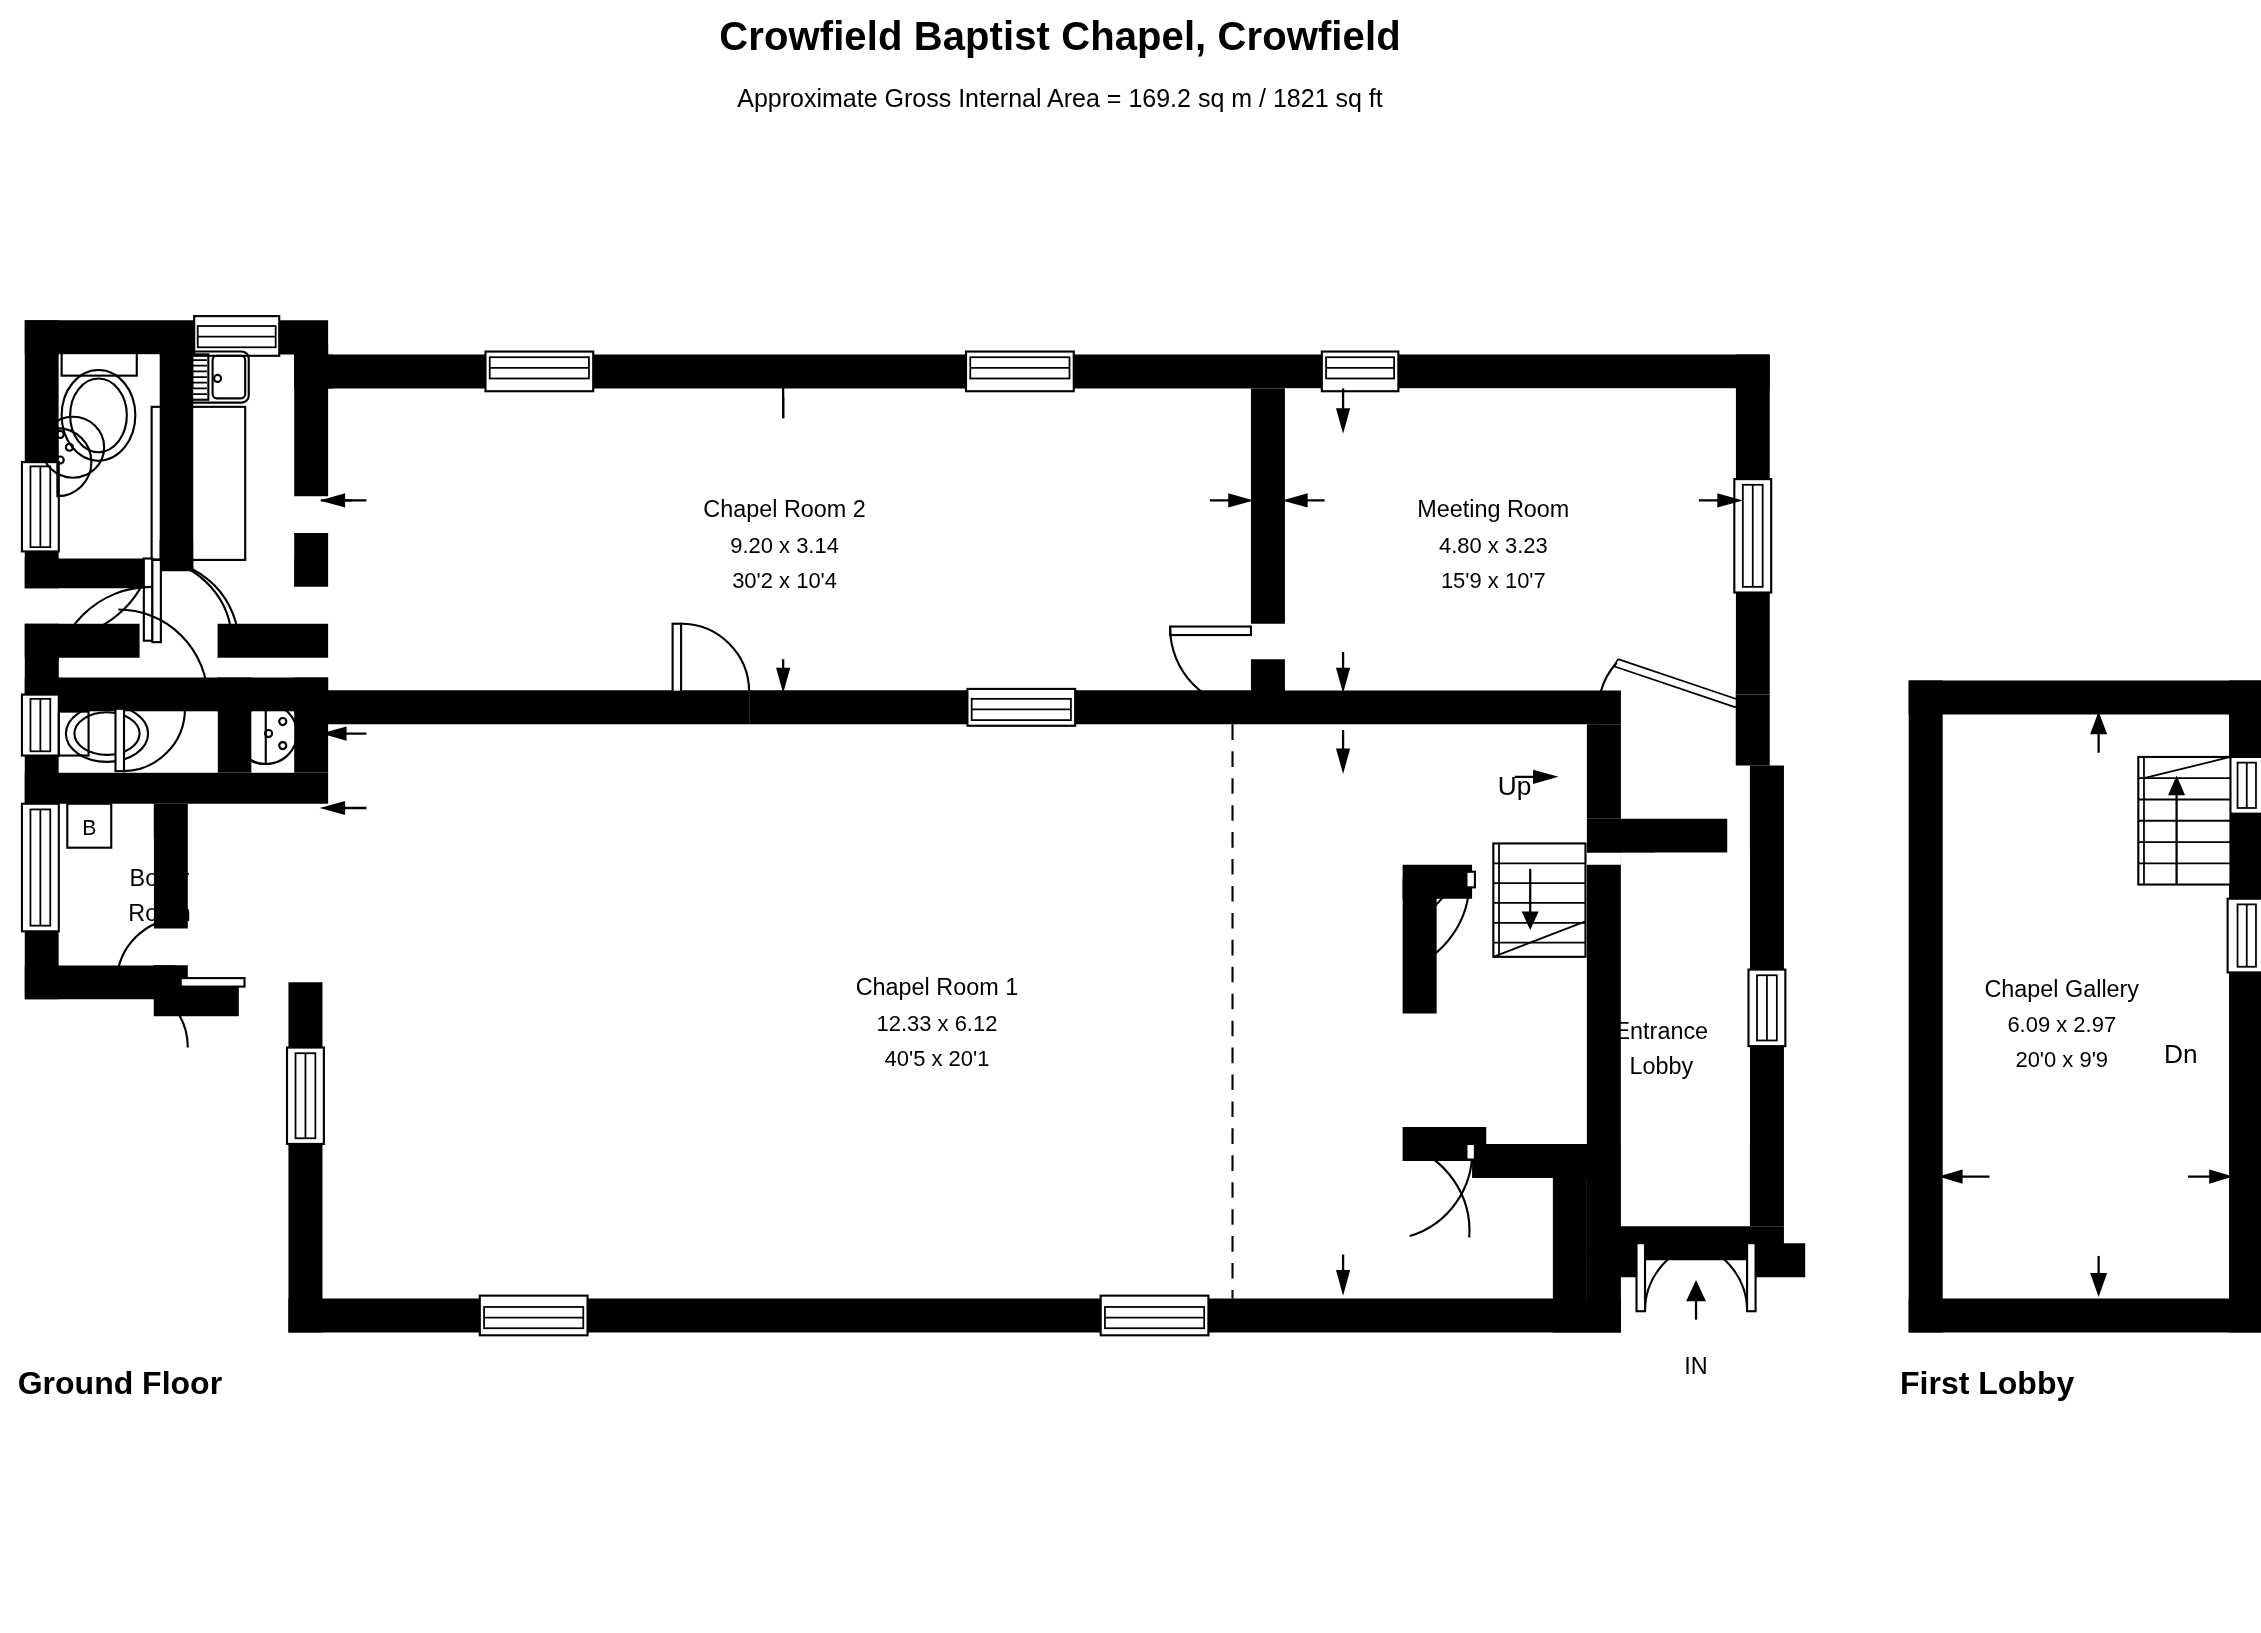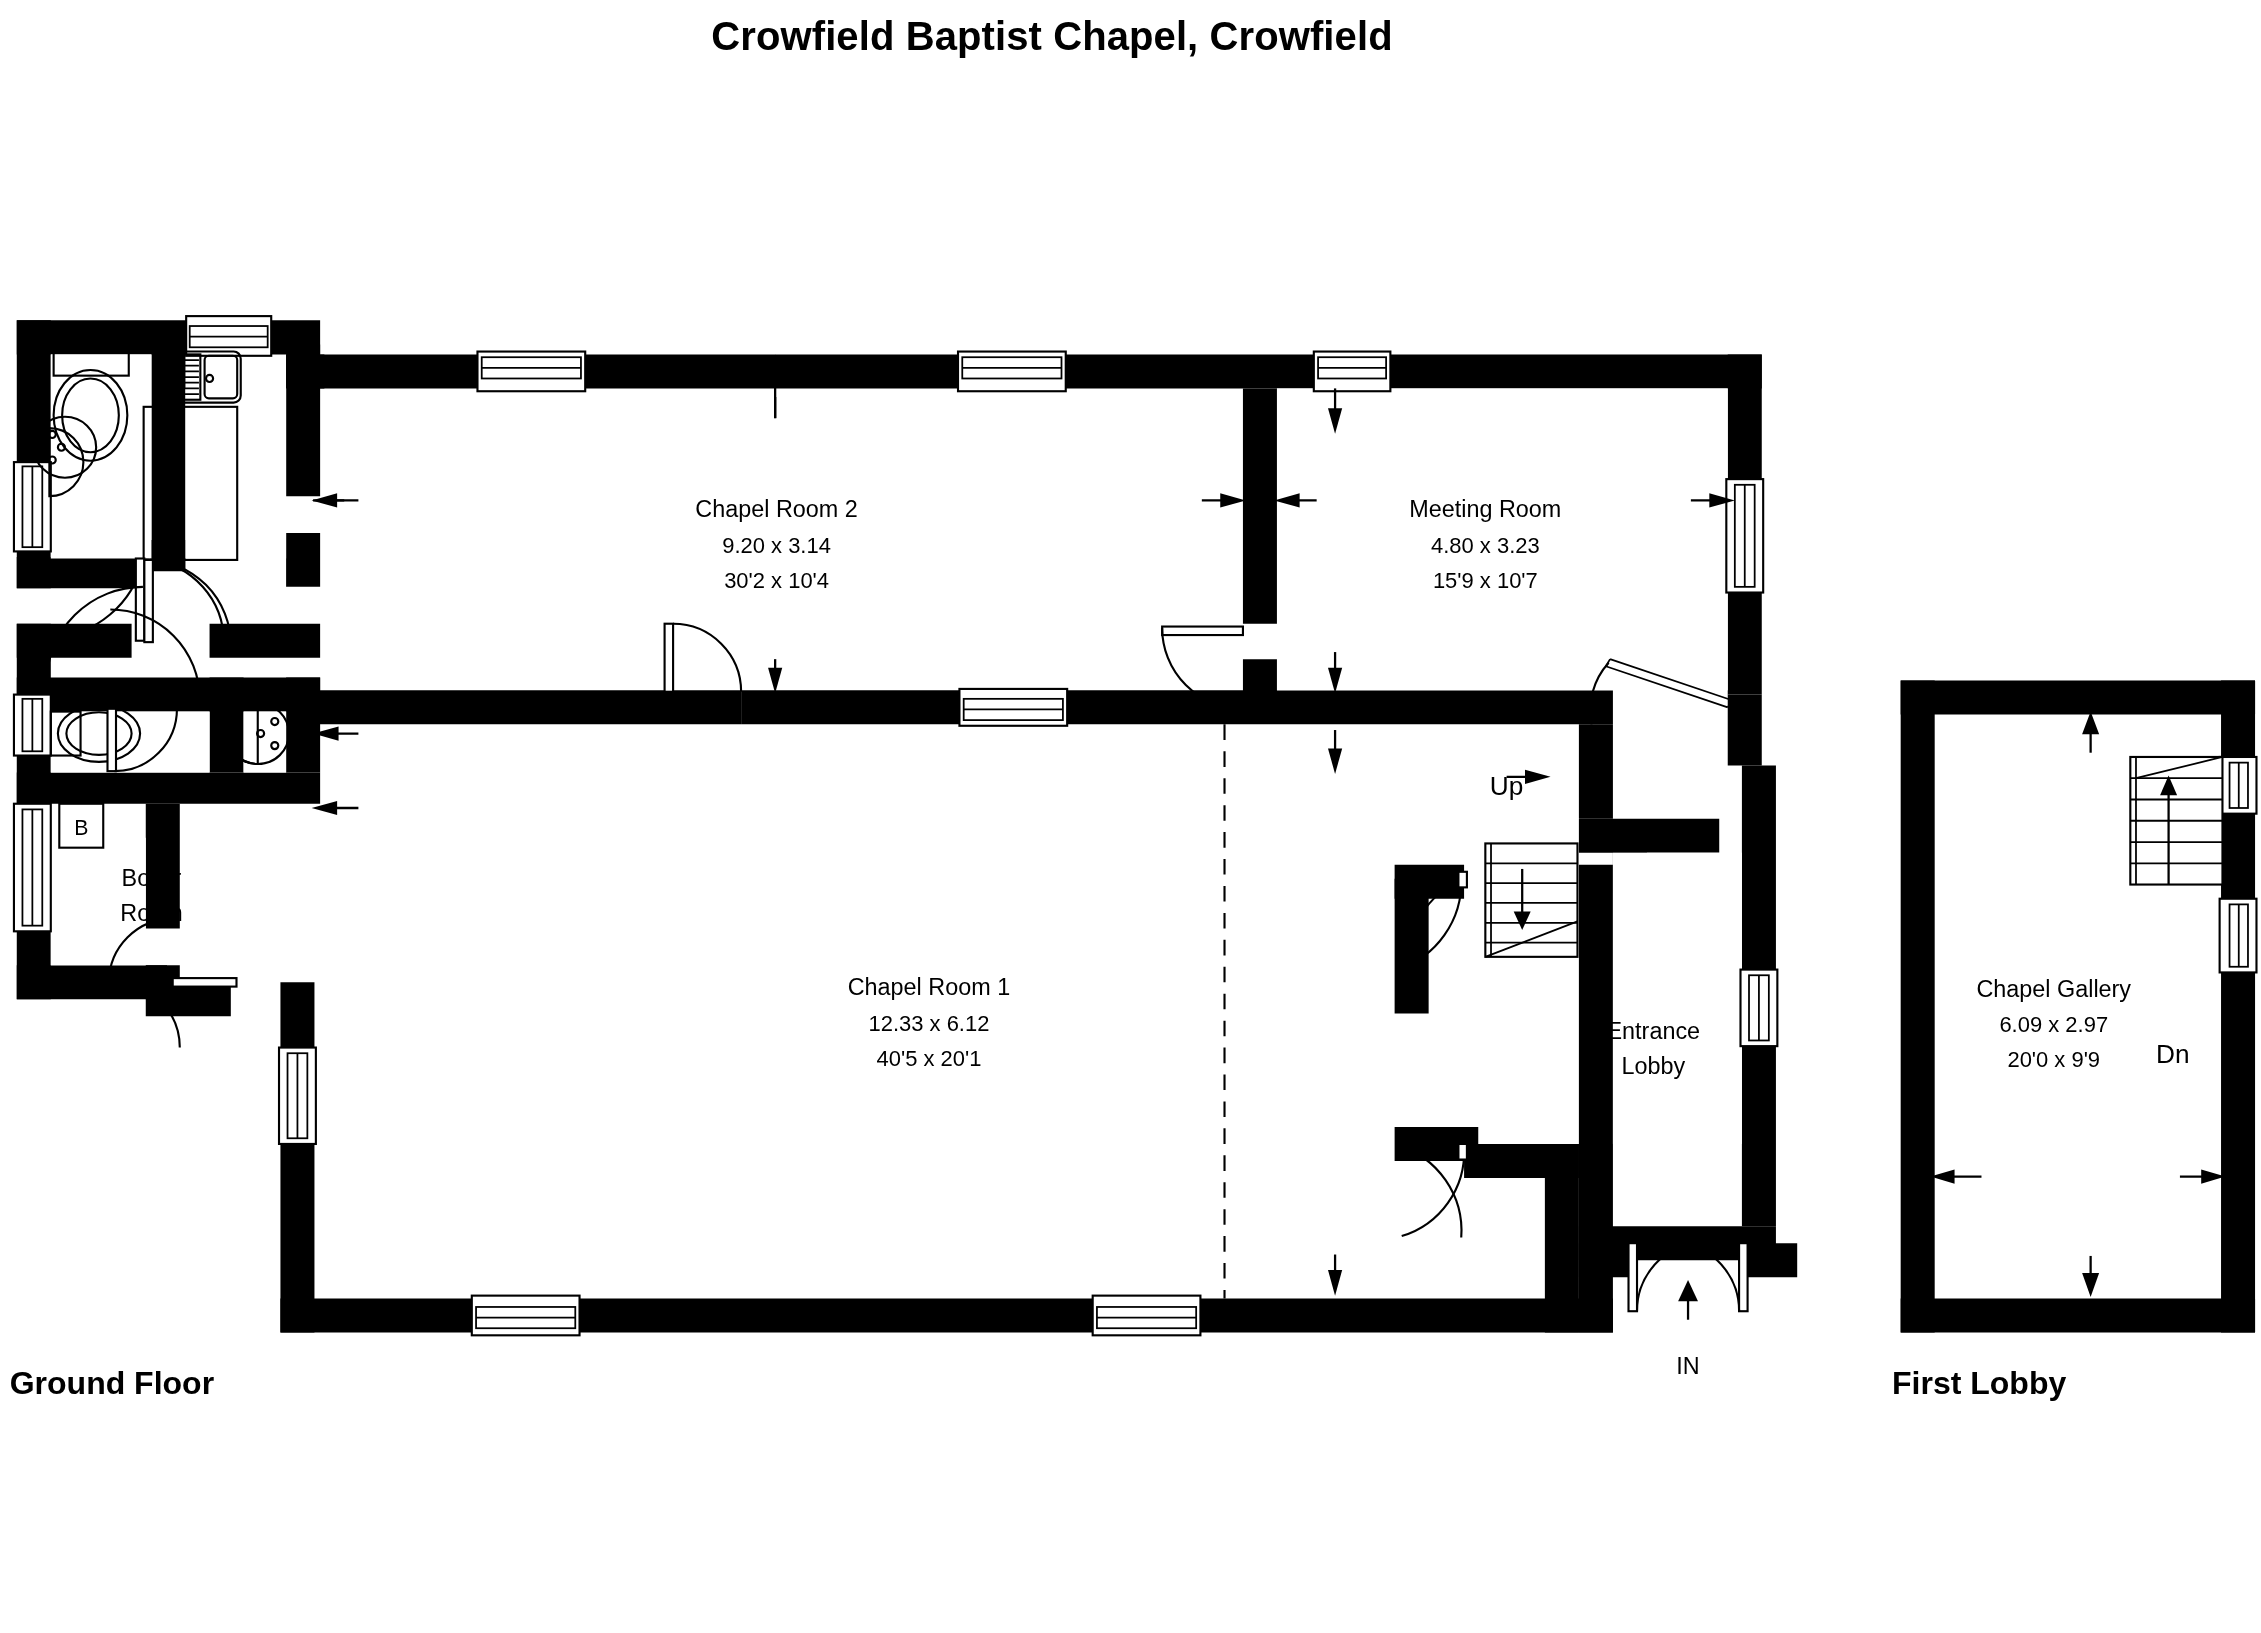--- a/index.html
+++ b/index.html
@@ -1,17 +1,17 @@
 <!DOCTYPE html>
 <html style="font-size:11.3px"><head>
 <meta charset="utf-8">
 <style>
   html,body{margin:0;padding:0;background:#ffffff;}
   body{width:2261px;height:1633px;position:relative;font-family:"Liberation Sans",sans-serif;color:#000;}
-  #plan-root{position:absolute;left:4px;top:0;width:2096px;height:1633px;}
+  #plan-root{position:absolute;left:12px;top:0;width:2096px;height:1633px;}
   .ttl{position:absolute;text-align:center;width:100%;left:0;}
   #doc-title{top:14px;font-size:40px;font-weight:bold;letter-spacing:0.1px;}
   #doc-subtitle{top:84px;font-size:25px;font-weight:normal;}
   #footer-line-1{top:1517px;font-size:22px;}
   #footer-line-2{top:1550px;font-size:22px;}
   #ground-floor-label{position:absolute;left:5.7px;top:1365px;font-size:32px;font-weight:bold;}
   #first-floor-label{position:absolute;left:1888px;top:1365px;font-size:32px;font-weight:bold;}
   svg{position:absolute;left:0;top:0;}
   text{font-family:"Liberation Sans",sans-serif;fill:#000;}
   .rmlbl{font-size:33px;text-anchor:middle;}
@@ -24,20 +24,21 @@
   .fix{fill:none;stroke:#000;stroke-width:3;}
   .dash{fill:none;stroke:#000;stroke-width:3;stroke-dasharray:22 16;}
   .arw{stroke:#000;stroke-width:3.2;fill:none;}
 </style>
 </head>
 <body>
 
 <div id="plan-root">
 
   <div class="ttl" id="doc-title">Crowfield Baptist Chapel, Crowfield</div>
+  <div class="ttl" id="doc-subtitle">Approximate Gross Internal Area = 169.2 sq m / 1821 sq ft</div>
 
   <svg width="2261" height="1633" viewBox="0 0 3190 2304">
 
     <g>
 
       <g class="wall">
 
         <path d="M18 452 H 446 V 500 H 18 Z"></path>
 
         <path d="M18 452 H 66 V 830 H 18 Z"></path>

